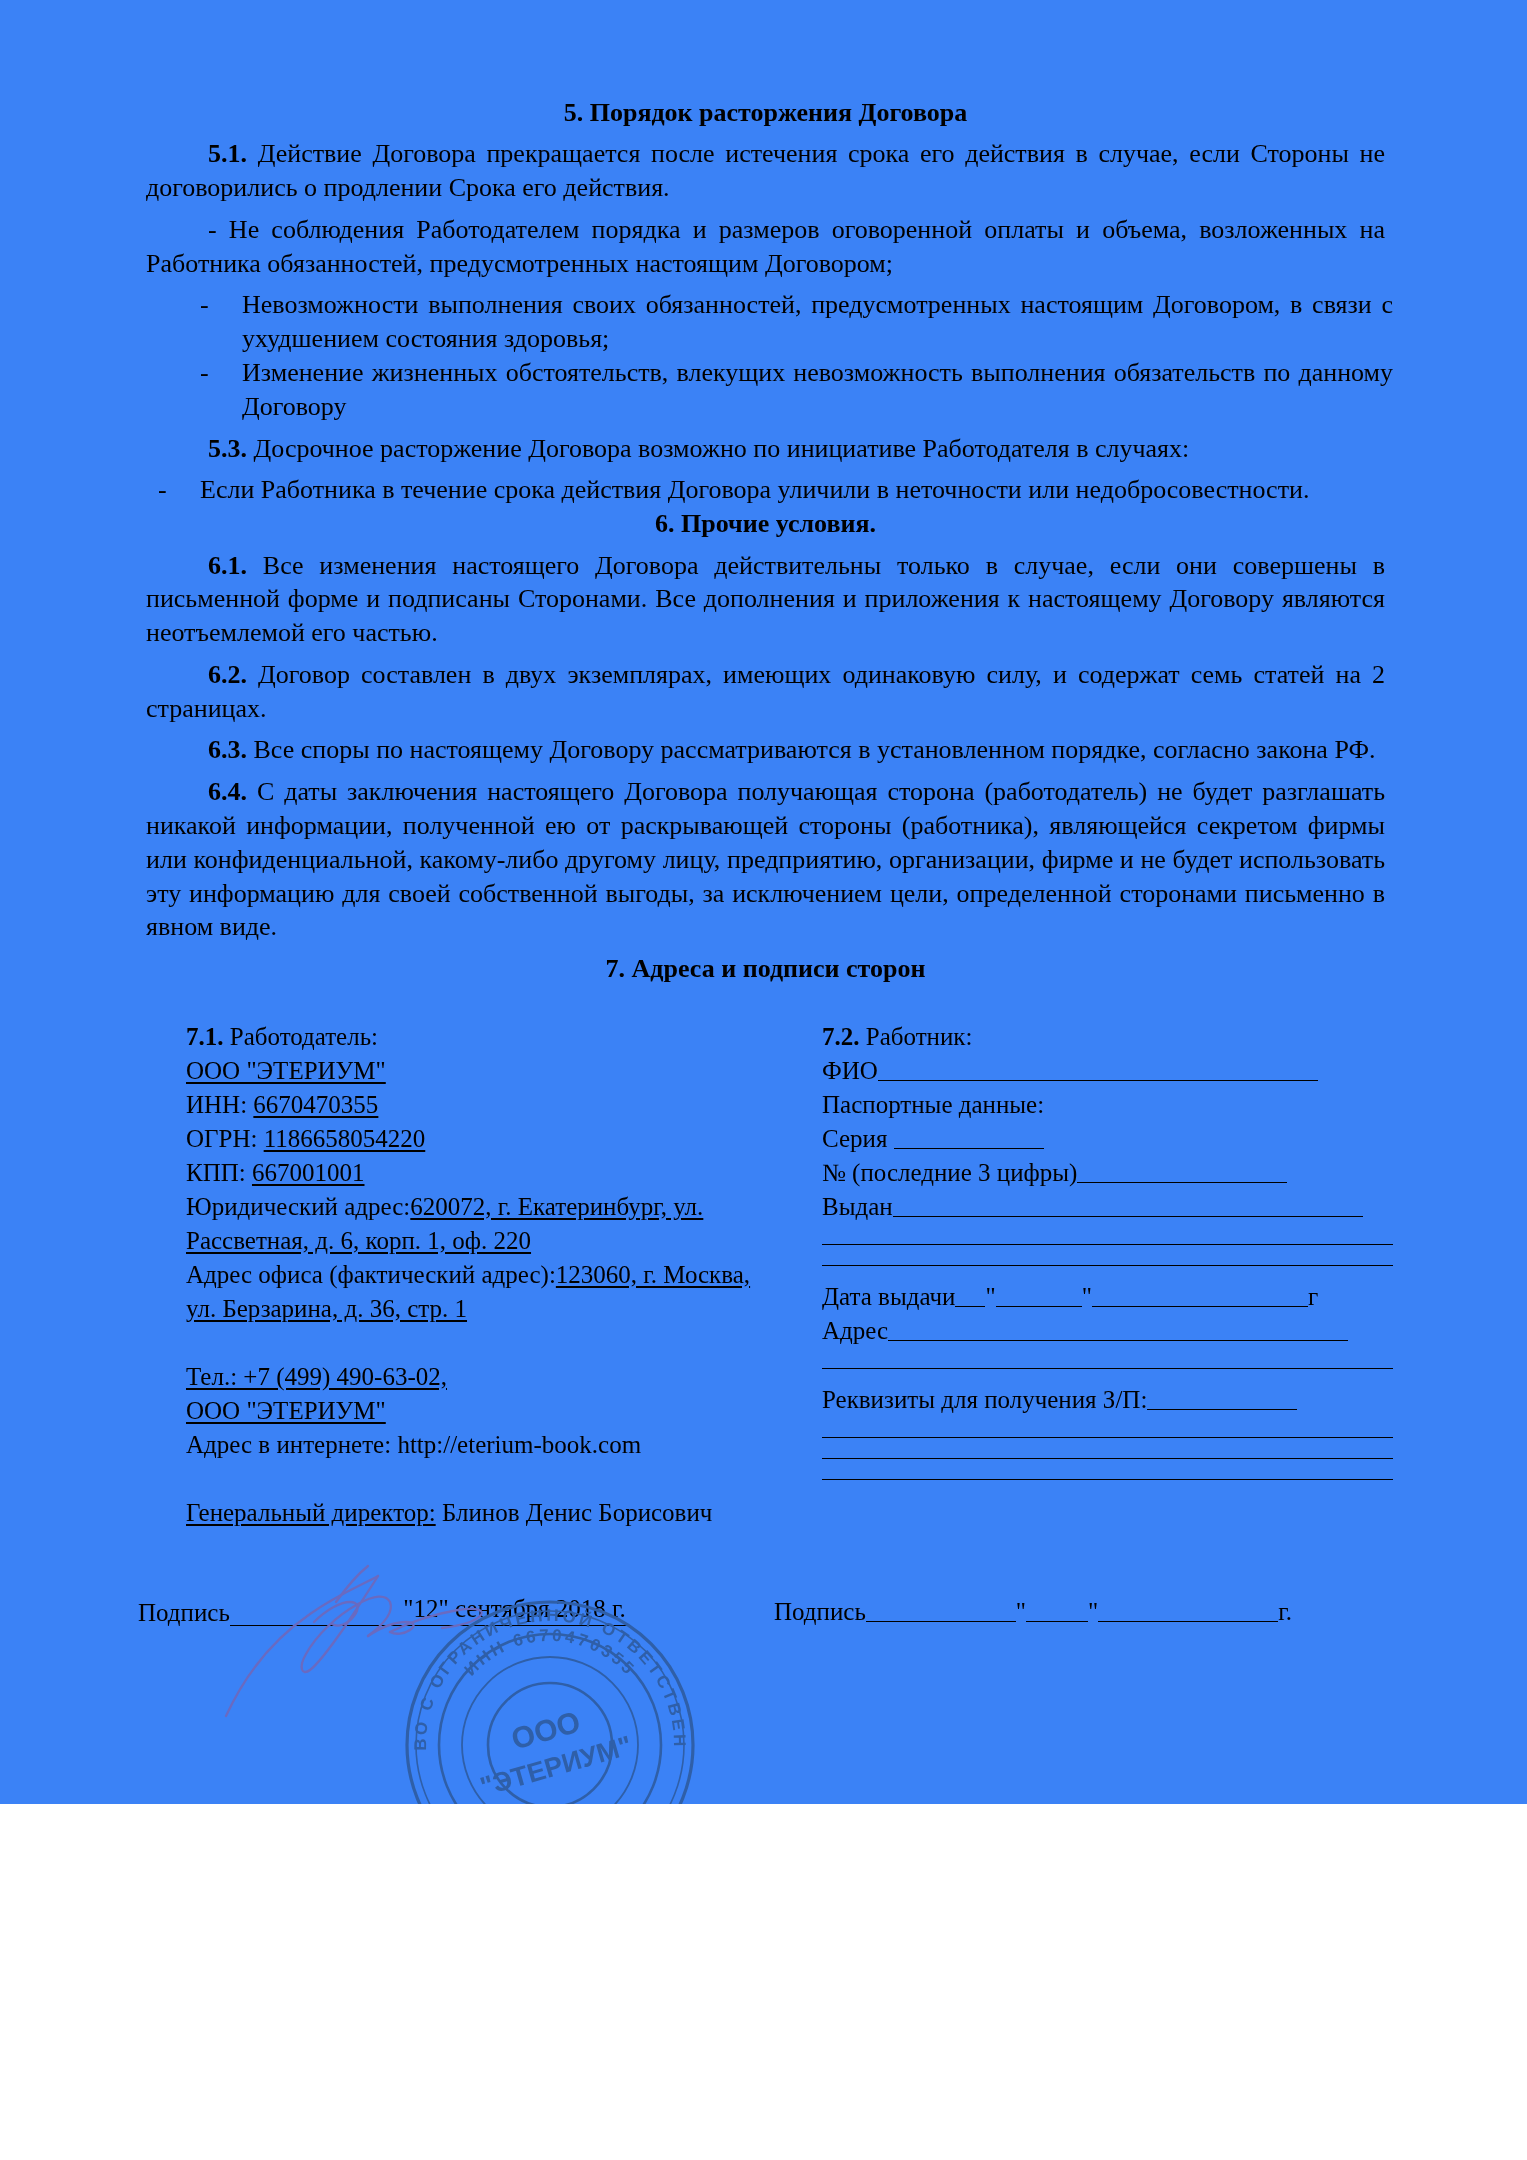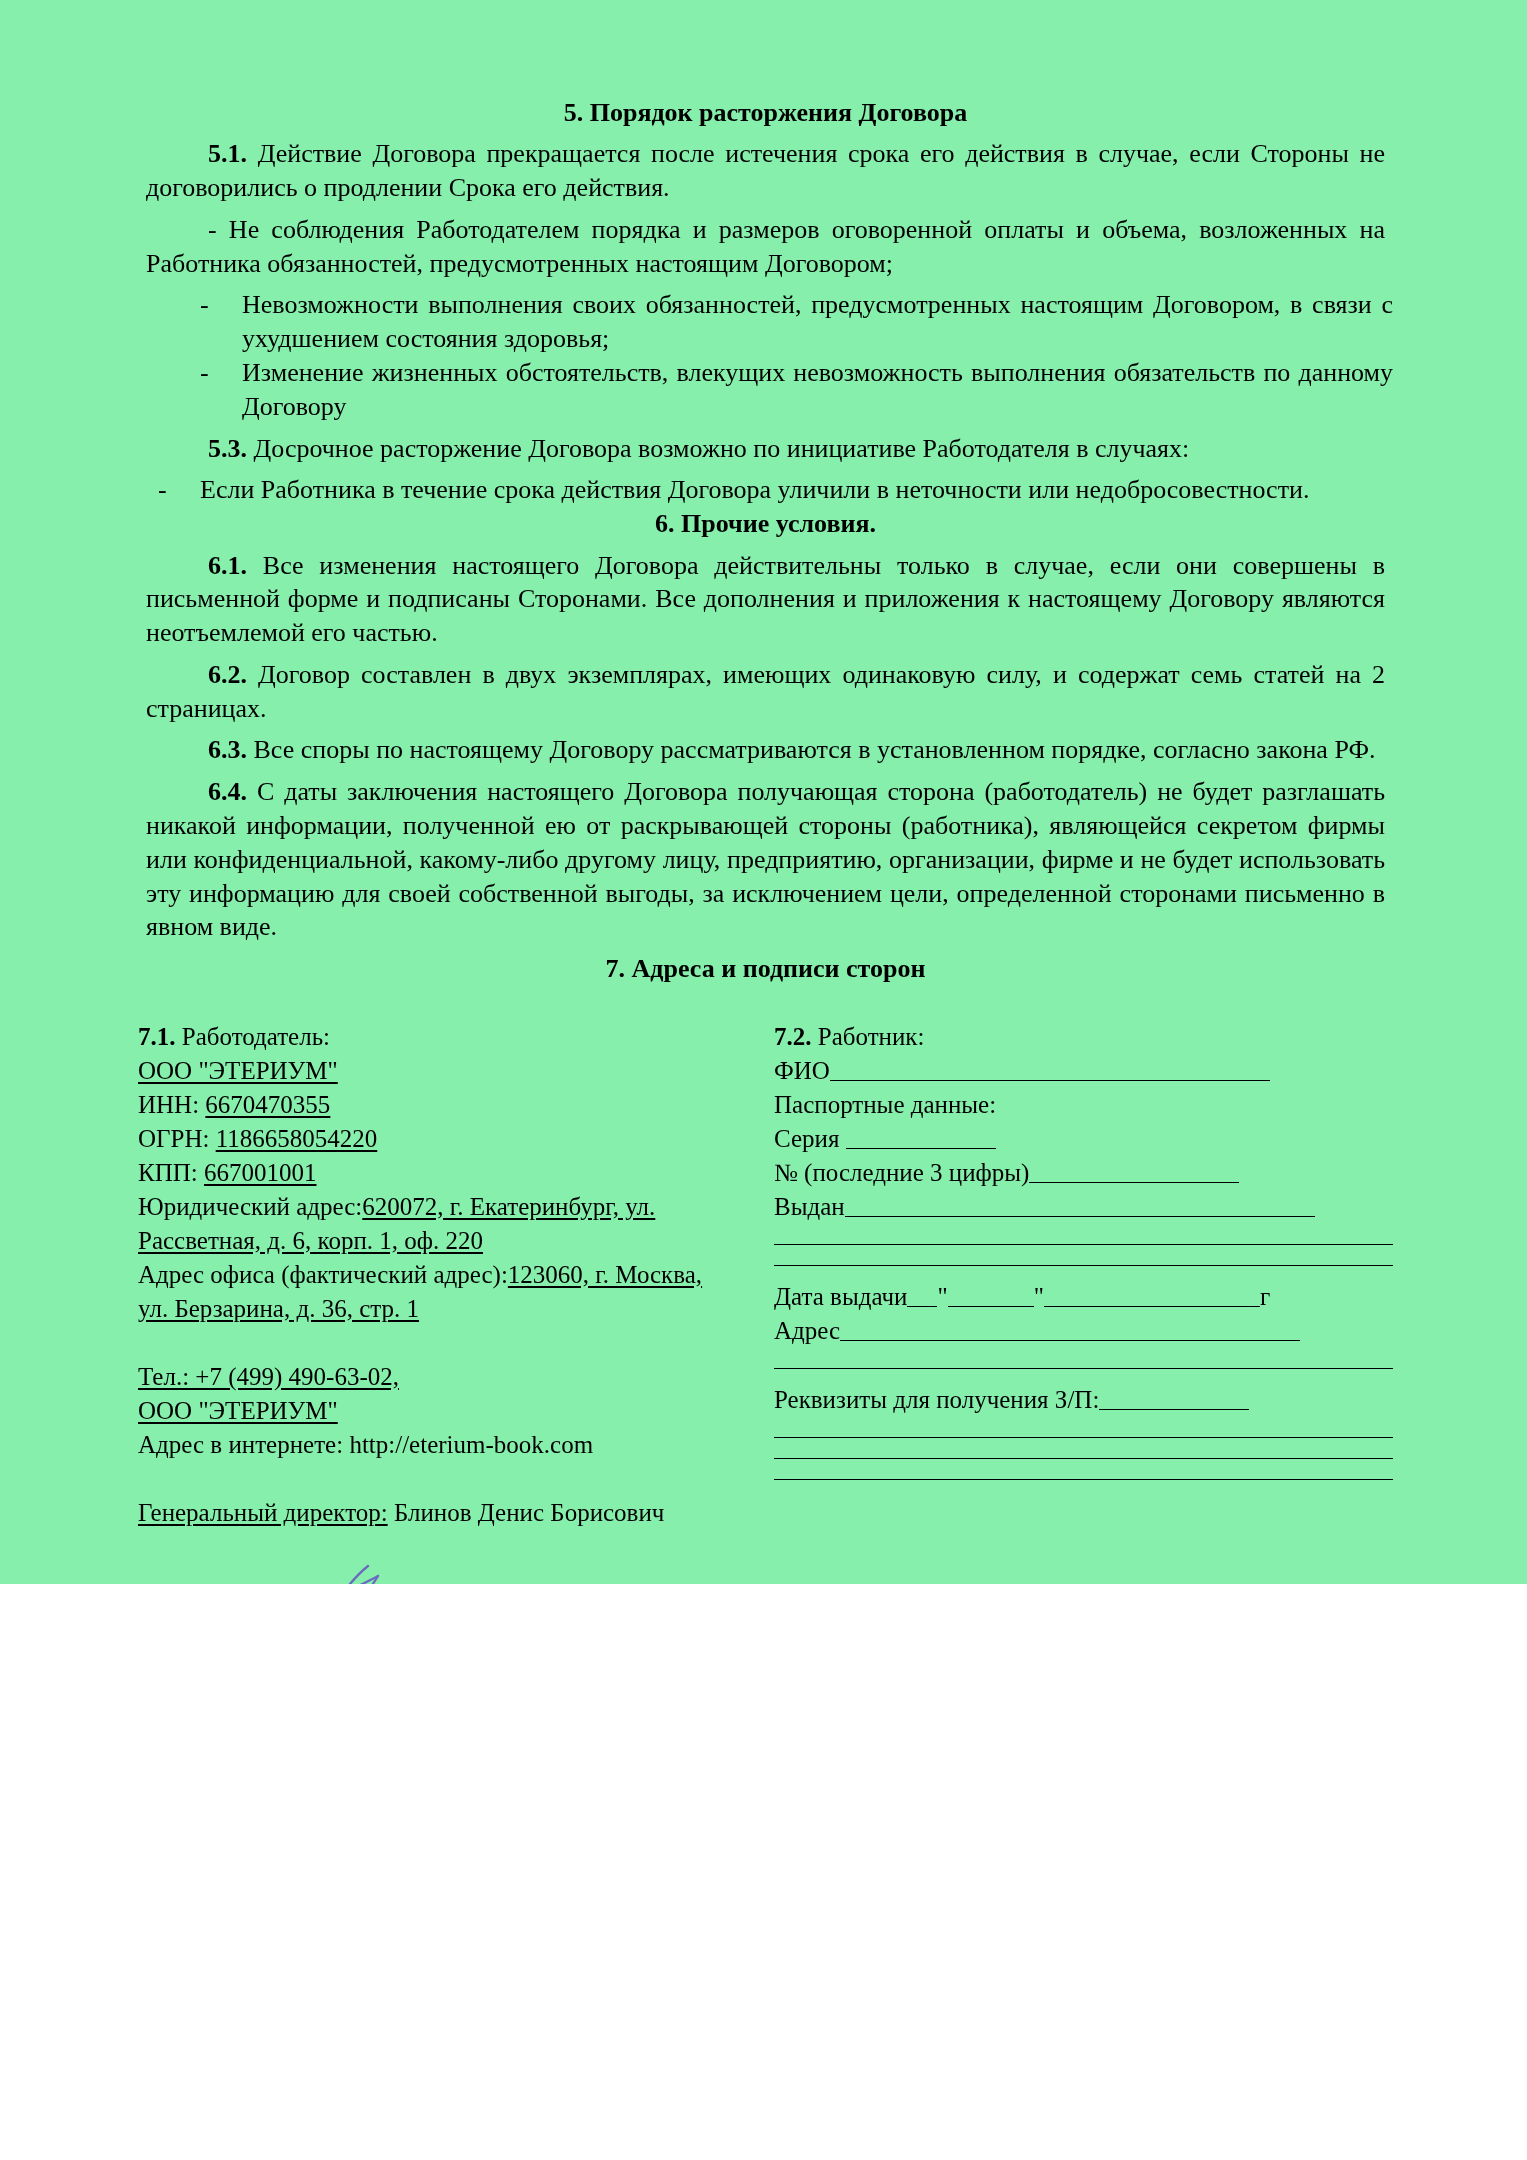--- a/index.html
+++ b/index.html
@@ -7,22 +7,22 @@
     padding: 0;
     background: #ffffff;
   }
   body {
     font-family: "Liberation Serif", "DejaVu Serif", serif;
     color: #000000;
   }
   .page {
     position: relative;
     width: 1527px;
-    height: 1584px;
-    background: #86efac;
+    height: 1804px;
+    background: #3b82f6;
     overflow: hidden;
     box-sizing: border-box;
     text-decoration: underline;
   }
   .content {
     position: absolute;
     left: 138px;
     top: 96px;
     width: 1255px;
   }
@@ -61,20 +61,21 @@
   .dash-item .body {
     flex: 1 1 auto;
     text-align: justify;
   }
   
   .cols {
     display: flex;
     margin-top: 34px;
     font-size: 25px;
     line-height: 1.36;
+    margin-left: 48px;
   }
   .col-left {
     width: 588px;
     flex: 0 0 588px;
     padding-right: 10px;
     box-sizing: border-box;
   }
   .col-right {
     flex: 1 1 auto;
     padding-left: 48px;

